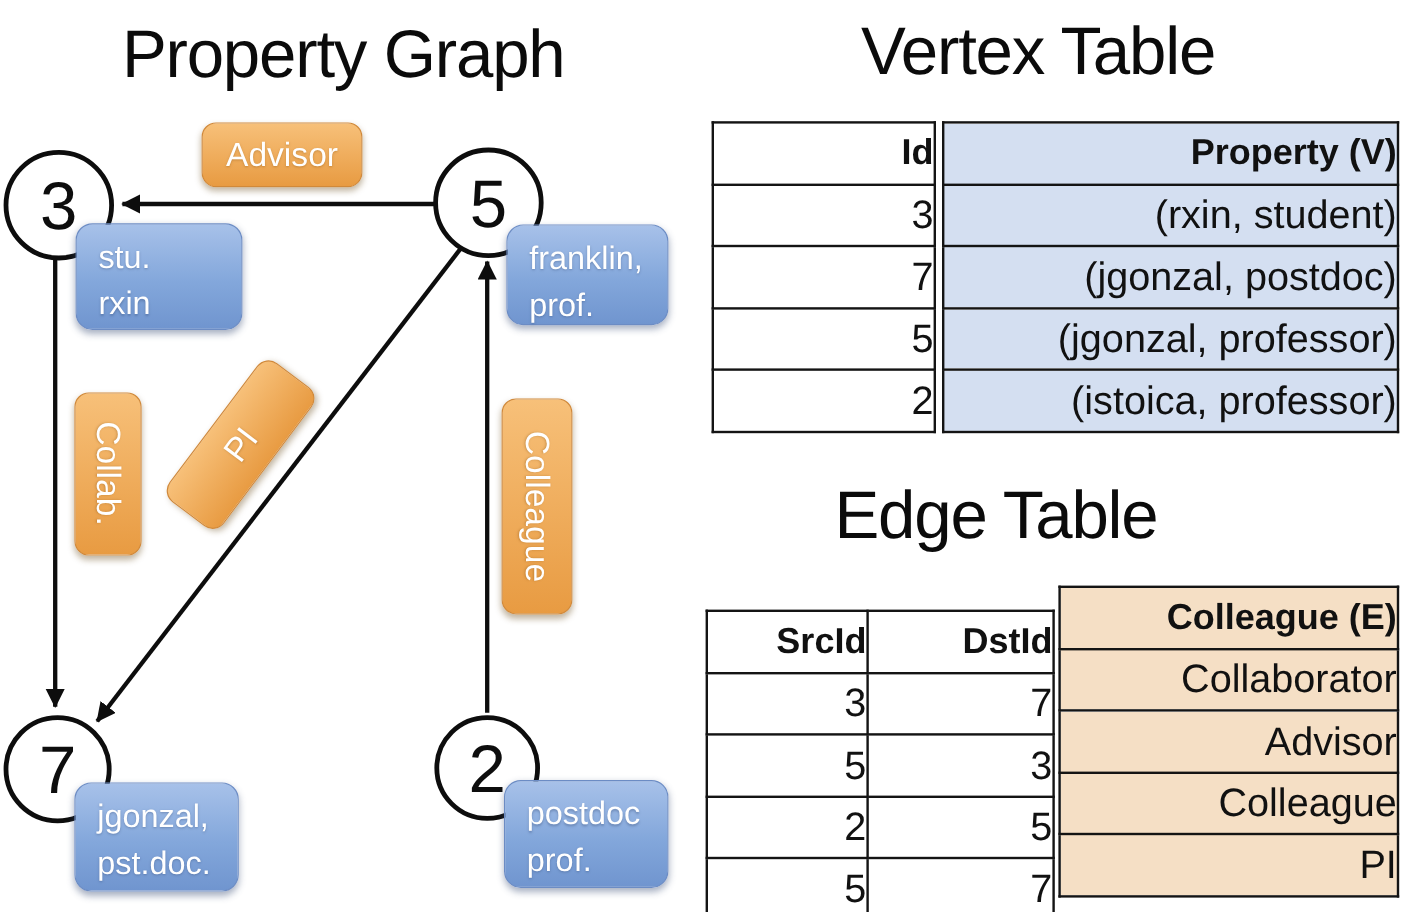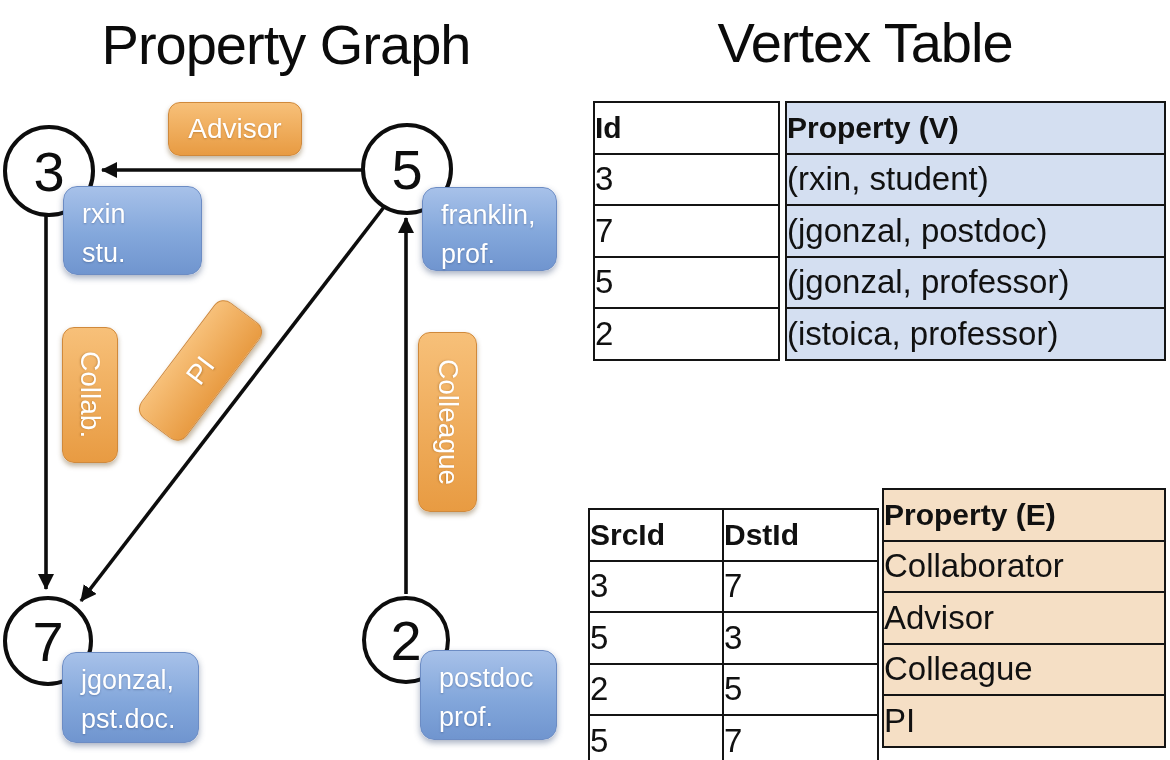--- a/index.html
+++ b/index.html
@@ -40,39 +40,40 @@
          color:#fff;font-size:27px;line-height:1.45;padding:8px 0 0 18px;
          text-shadow:0 1px 2px rgba(40,60,100,0.35);
          box-shadow:0 3px 6px rgba(60,80,120,0.45);}
   #prop-rxin{left:63px;top:186px;width:139px;height:89px;}
   #prop-franklin{left:422px;top:187px;width:135px;height:84px;}
   #prop-jgonzal{left:62px;top:652px;width:137px;height:91px;}
   #prop-istoica{left:420px;top:650px;width:137px;height:90px;}
   .vprop span{display:block;}
 
   table.tbl{position:absolute;z-index:2;border-collapse:collapse;table-layout:fixed;}
-  .tbl th,.tbl td{border:2.5px solid #141414;text-align:left;vertical-align:middle;
+  .tbl th,.tbl td{border:2.5px solid #141414;text-align:right;vertical-align:middle;
                   height:49.5px;padding:0;background:#fff;overflow:hidden;white-space:nowrap;}
   .tbl th{font-weight:bold;font-size:30px;}
   .tbl td{font-size:33px;font-weight:300;}
   #vt-id{left:593px;top:101px;width:187px;}
   #vt-prop{left:785px;top:101px;width:381px;}
   #vt-prop th,#vt-prop td{background:var(--vertex-fill,#D4DFF1);}
   #et-ids{left:588px;top:488px;width:289px;margin-top:20px;}
   #et-ids col.c1{width:134px;} #et-ids col.c2{width:155px;}
   #et-prop{left:882px;top:488px;width:284px;}
   #et-prop th,#et-prop td{background:var(--edge-fill,#F5DFC5);}
 </style>
 </head>
 <body>
 
 <div class="canvas">
 
   <div class="title" id="graph-title">Property Graph</div>
   <div class="title" id="vertex-title">Vertex Table</div>
+  <div class="title" id="edge-title">Edge Table</div>
 
   <svg class="edges" width="1170" height="760" viewBox="0 0 1170 760">
     <defs>
       <marker id="arr" markerUnits="userSpaceOnUse" markerWidth="22" markerHeight="20" refX="15" refY="8" orient="auto">
         <path d="M0,0 L16,8 L0,16 Z" fill="#0d0d0d"></path>
       </marker>
     </defs>
     <line x1="362" y1="170" x2="102" y2="170" stroke="#0d0d0d" stroke-width="3.6" marker-end="url(#arr)"></line>
     <line x1="46" y1="216" x2="46" y2="589" stroke="#0d0d0d" stroke-width="3.6" marker-end="url(#arr)"></line>
     <line x1="384" y1="207" x2="81" y2="601" stroke="#0d0d0d" stroke-width="3.6" marker-end="url(#arr)"></line>
@@ -99,22 +100,22 @@
     <span class="vtext">Collab.</span>
   </div>
   <div class="elabel" id="label-pi">
     <span>PI</span>
   </div>
   <div class="elabel" id="label-colleague">
     <span class="vtext">Colleague</span>
   </div>
 
   <div class="vprop" id="prop-rxin">
+    <span>stu.</span>
     <span>rxin</span>
-    <span>stu.</span>
   </div>
   <div class="vprop" id="prop-franklin">
     <span>franklin,</span>
     <span>prof.</span>
   </div>
   <div class="vprop" id="prop-jgonzal">
     <span>jgonzal,</span>
     <span>pst.doc.</span>
   </div>
   <div class="vprop" id="prop-istoica">
@@ -187,21 +188,21 @@
     <tr>
       <td>5</td>
       <td>7</td>
     </tr>
   </tbody>
     </table>
 
   <table class="tbl" id="et-prop">
     <tbody>
         <tr>
-          <th>Property (E)</th>
+          <th>Colleague (E)</th>
         </tr>
     <tr>
           <td>Collaborator</td>
         </tr>
     <tr>
           <td>Advisor</td>
         </tr>
     <tr>
           <td>Colleague</td>
         </tr>

